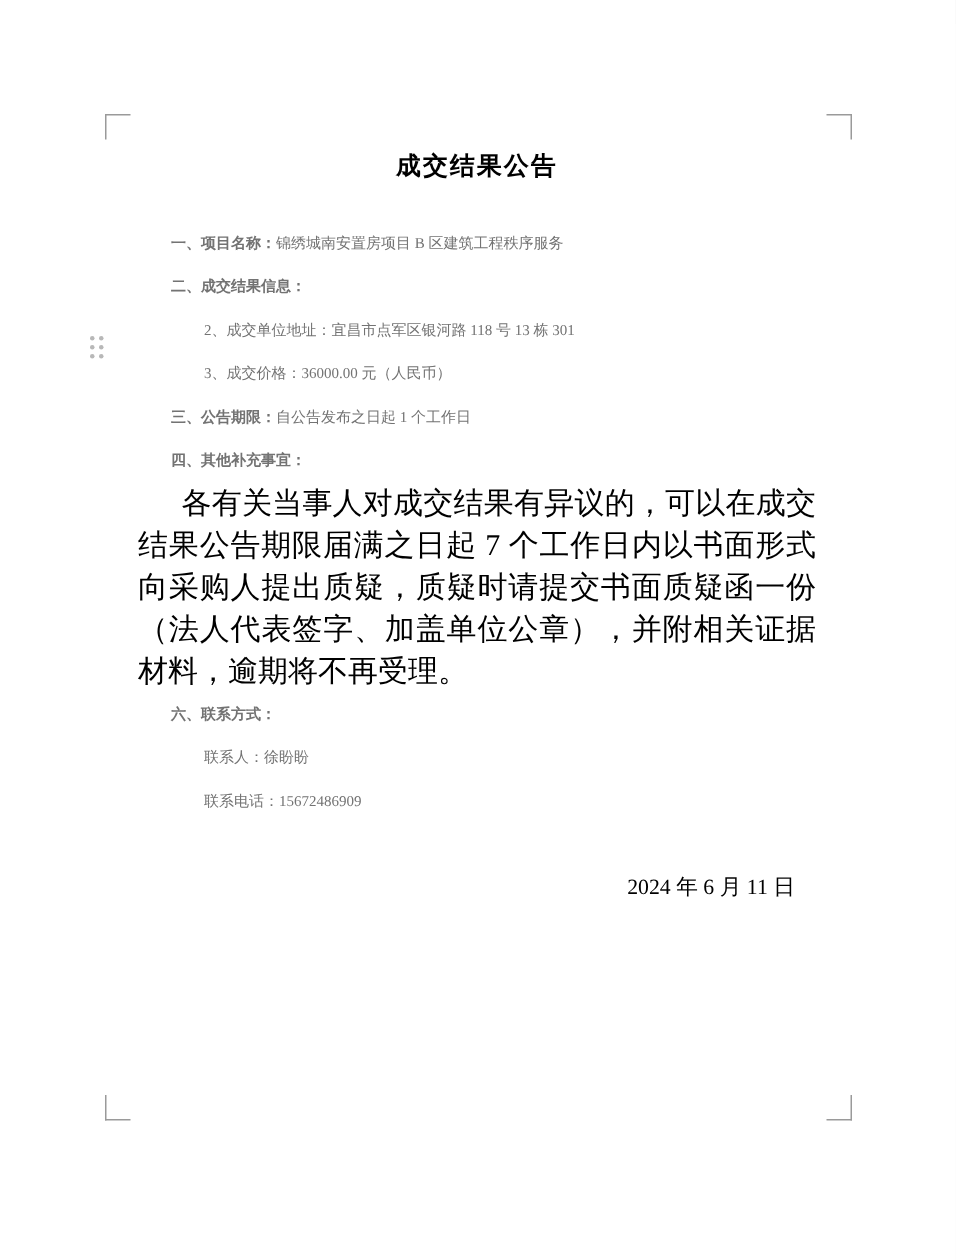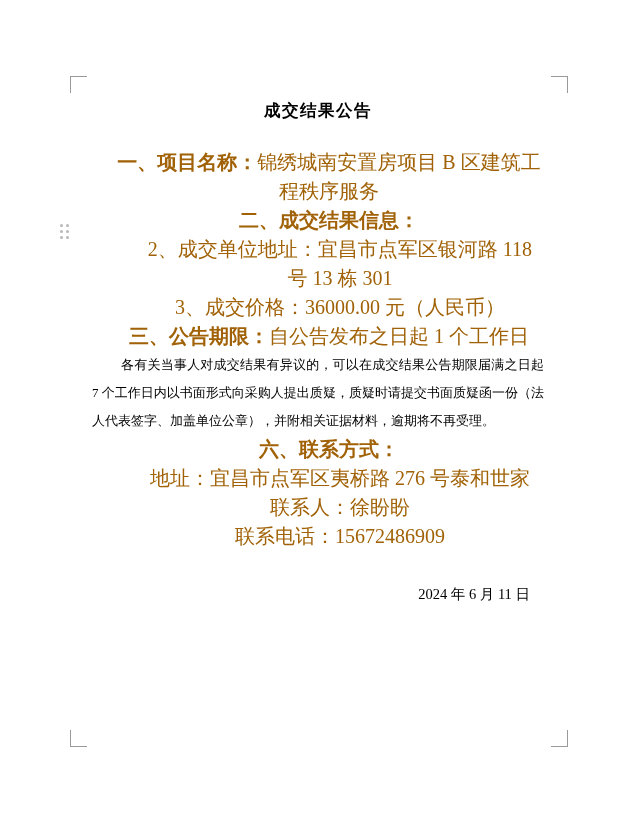--- a/index.html
+++ b/index.html
@@ -69,33 +69,32 @@
   .doc-title {
     text-align: center;
     font-weight: bold;
     font-size: 16.5px;
     letter-spacing: 1.5px;
     margin: 12px 0 26px 0;
     color: #000;
   }
 
   .line {
-    font-size: 20px;
+    font-size: 10px;
     line-height: 29px;
-    color: #a16207;
+    color: #737373;
     white-space: pre-wrap;
-    text-align: center;
   }
   .line.h {
     font-weight: bold;
   }
   .ind1 { padding-left: 22px; }
   .ind2 { padding-left: 44px; }
   .para {
-    font-size: 13px;
+    font-size: 20px;
     line-height: 28px;
     text-align: justify;
     text-indent: 29px;
     margin: 0;
     color: #000;
   }
   .nowrap-group { display: inline; }
   .date-line {
     font-size: 14.5px;
     line-height: 30px;
@@ -130,25 +129,25 @@
       <div class="doc-title">成交结果公告</div>
 
       <div class="line h ind1"><span>一、项目名称：</span><span class="nowrap-group" style="font-weight:normal">锦绣城南安置房项目 B 区建筑工程秩序服务</span></div>
 
       <div class="line h ind1">二、成交结果信息：</div>
       <div class="line ind2"><span>2、成交单位地址：宜昌市点军区银河路 118 号 13 栋 301</span></div>
       <div class="line ind2">3、成交价格：36000.00 元（人民币）</div>
 
       <div class="line h ind1"><span>三、公告期限：</span><span style="font-weight:normal">自公告发布之日起 1 个工作日</span></div>
 
+      <div class="line h ind1">四、其他补充事宜：</div>
       <p class="para">各有关当事人对成交结果有异议的，可以在成交结果公告期限届满之日起 7 个工作日内以书面形式向采购人提出质疑，质疑时请提交书面质疑函一份（法人代表签字、加盖单位公章），并附相关证据材料，逾期将不再受理。</p>
 
 
       <div class="line h ind1">六、联系方式：</div>
-      <div class="line ind2">地址：宜昌市点军区夷桥路 276 号泰和世家</div>
       <div class="line ind2">联系人：徐盼盼</div>
       <div class="line ind2">联系电话：15672486909</div>
 
       <div class="date-line">2024 年 6 月 11 日</div>
 
     </div>
   </div>
 </div>
 
 </body></html>

